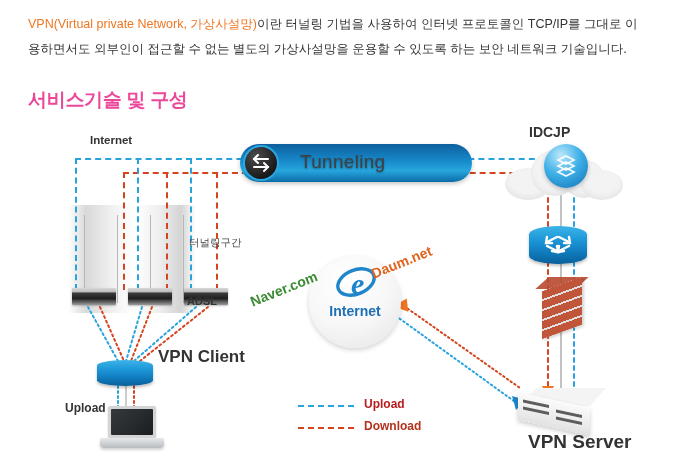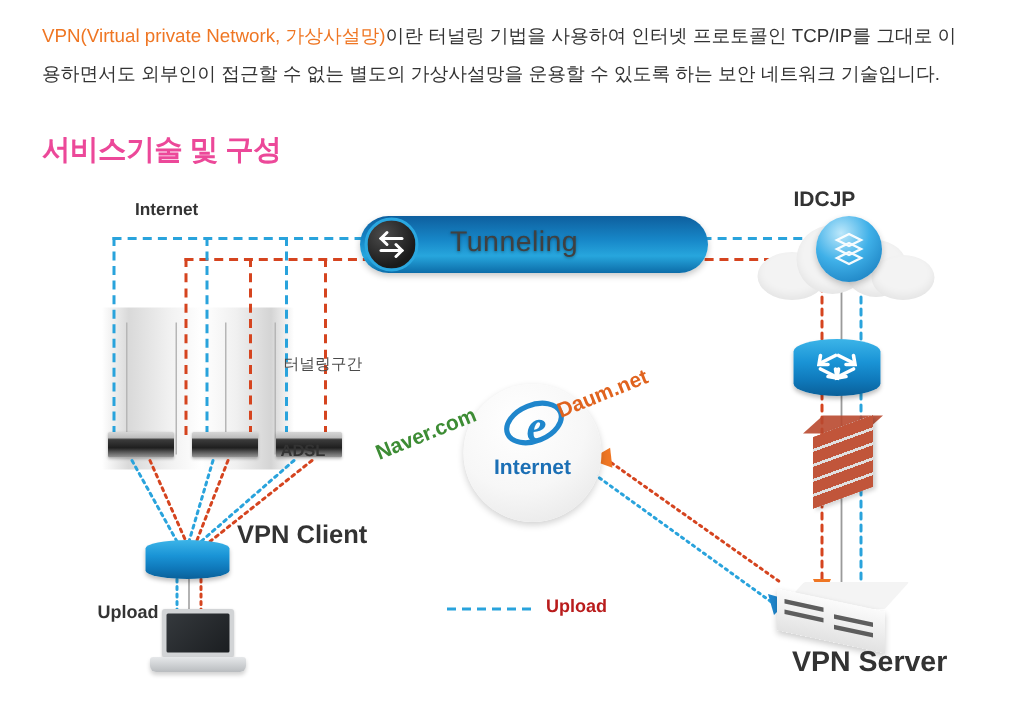--- a/index.html
+++ b/index.html
@@ -260,15 +260,19 @@
   <div class="abs" id="ie-label">Internet</div>
 
   <div class="abs siteword" id="naver">Naver.com</div>
   <div class="abs siteword" id="daum">Daum.net</div>
 
   <div class="abs" id="legend">
     <div class="leg-row">
       <span class="leg-line"></span>
       <span class="leg-text">Upload</span>
     </div>
+    <div class="leg-row">
+      <span class="leg-line red"></span>
+      <span class="leg-text red">Download</span>
+    </div>
   </div>
 
 </div>
 
 </body></html>

